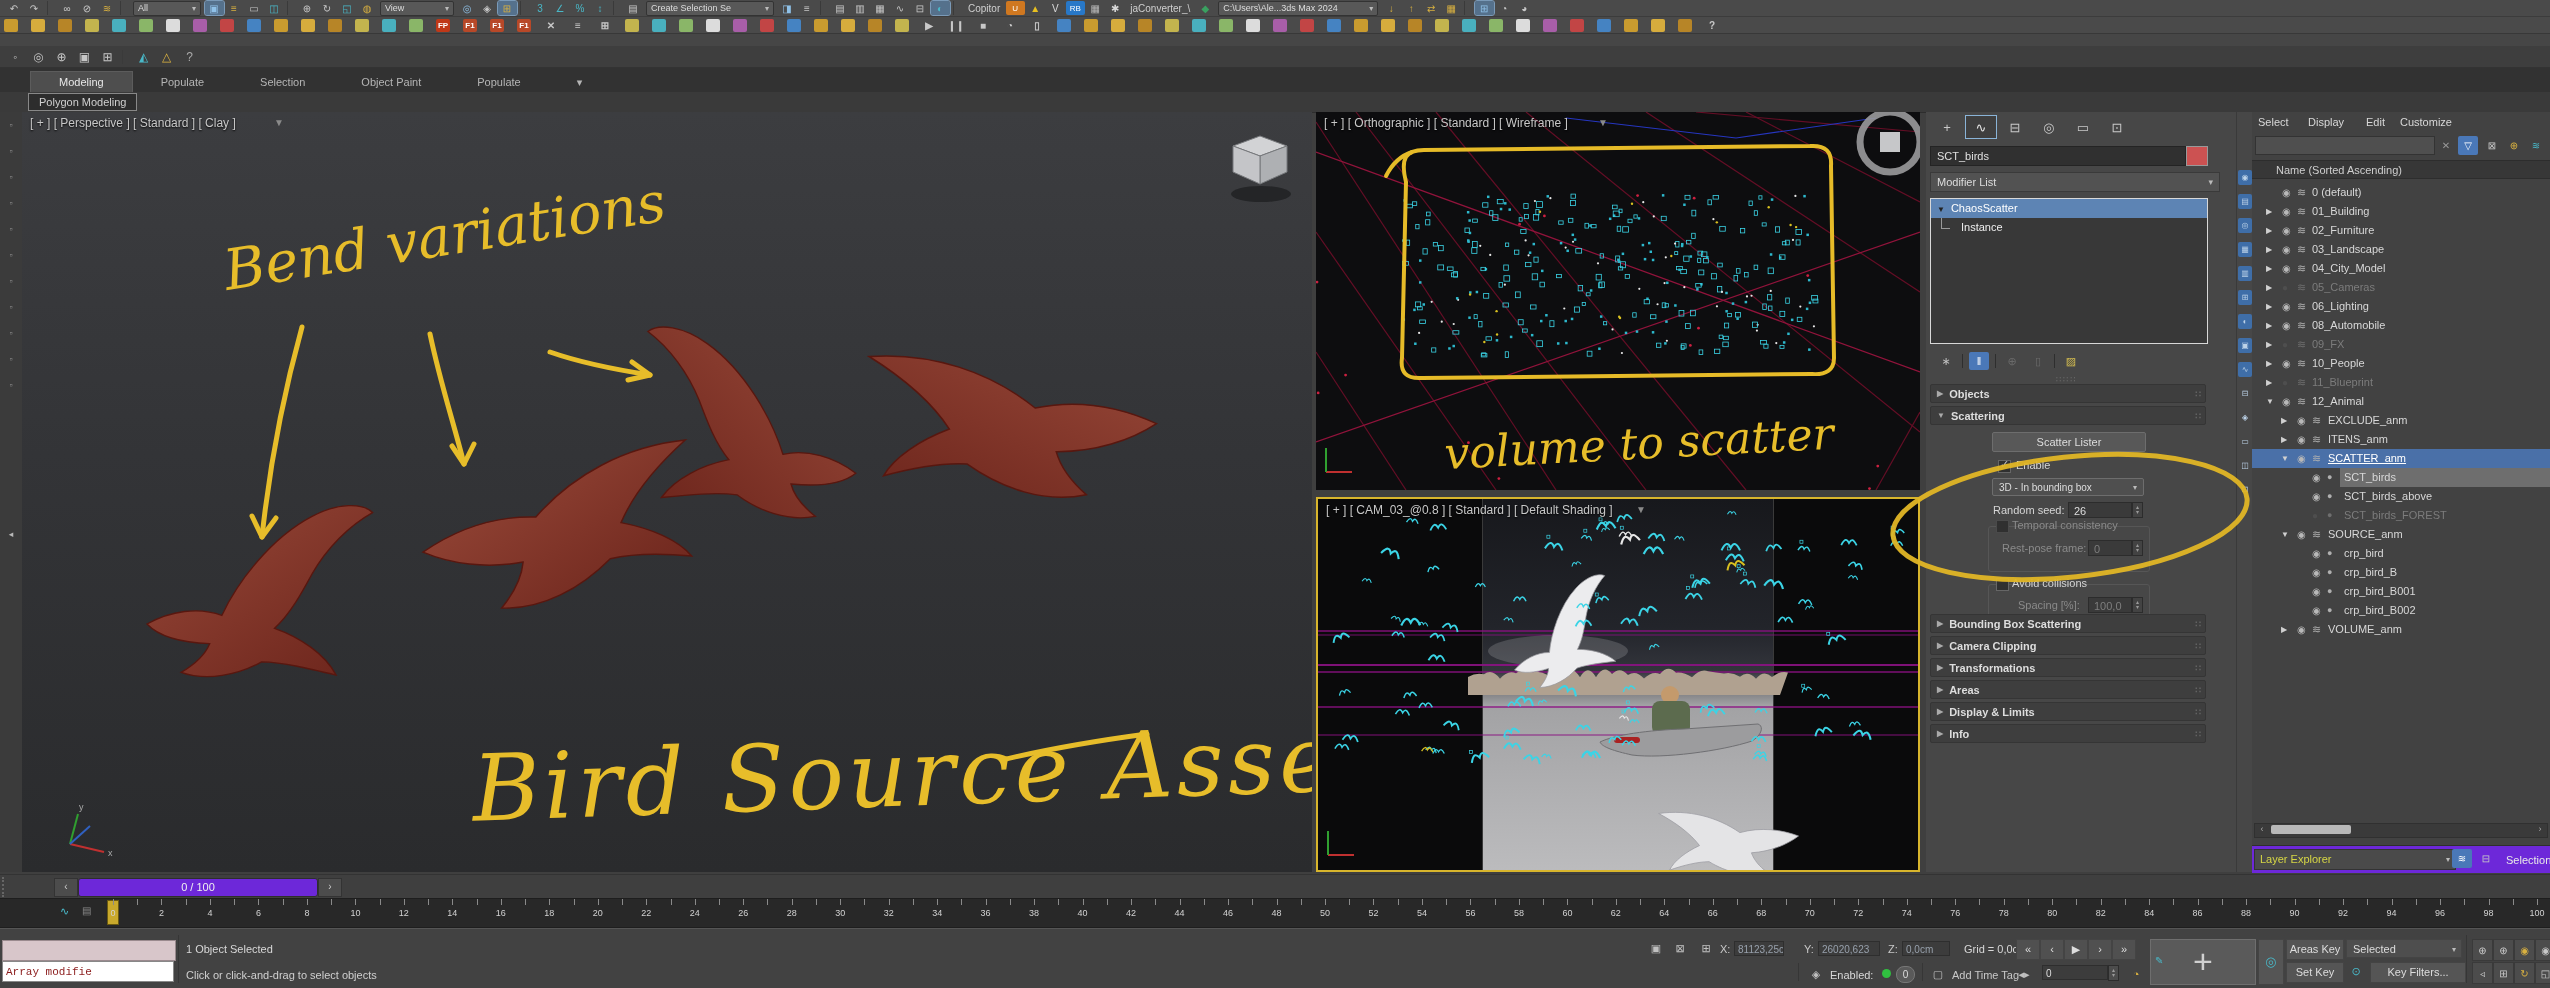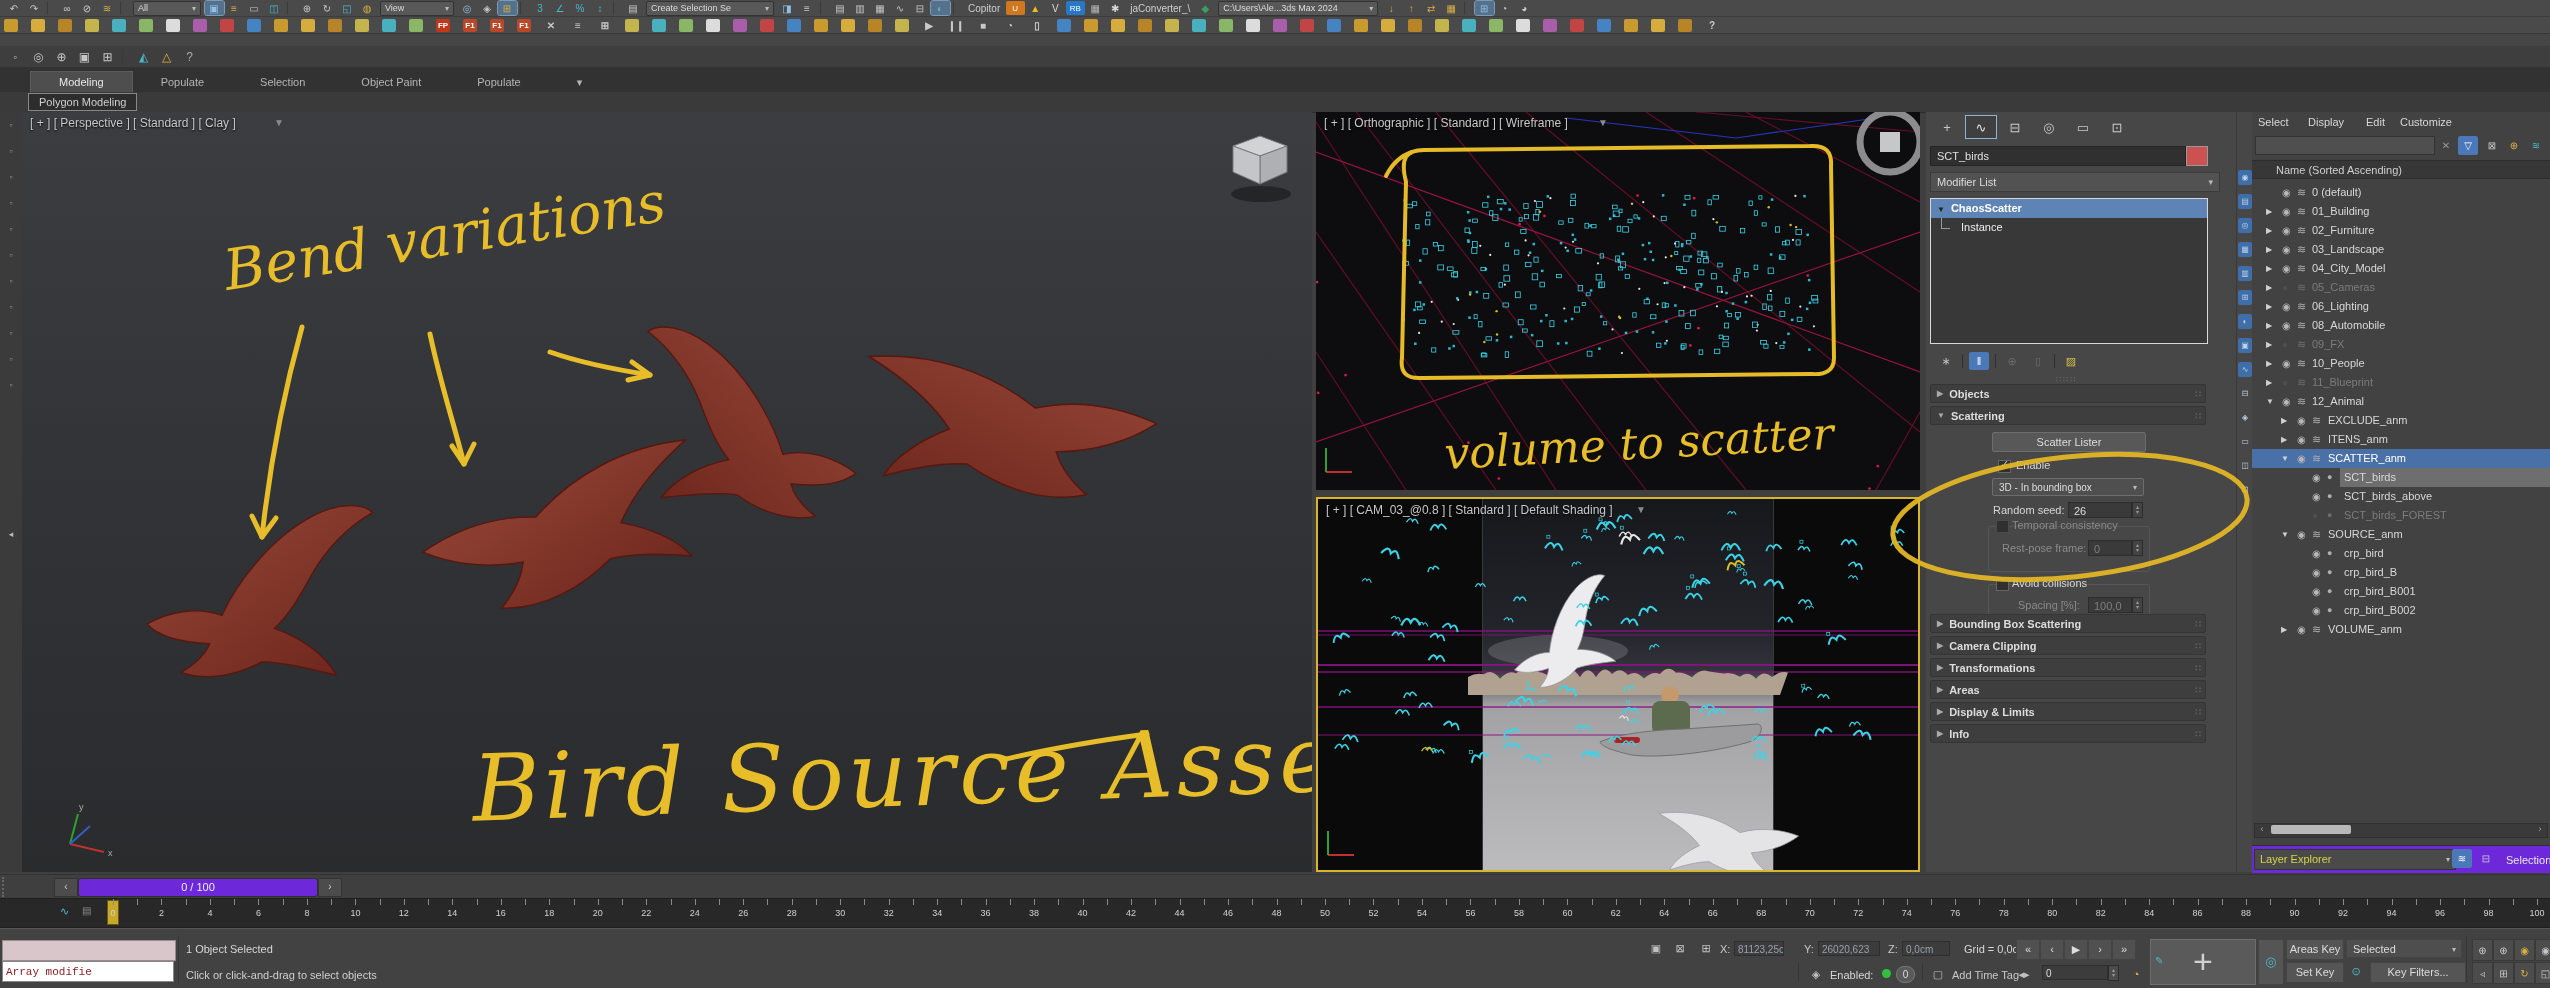--- a/index.html
+++ b/index.html
@@ -36,21 +36,21 @@
   svg text.hand{font-family:"DejaVu Serif",serif;font-style:italic;fill:#e7bd2a;}
   
   #cmdpanel{position:absolute;left:1926px;top:112px;width:310px;height:760px;background:#474747;font-size:11px;}
   .ptab{position:absolute;top:4px;width:30px;height:22px;display:flex;align-items:center;justify-content:center;color:#c8c8c8;font-size:13px;}
   .ptab.active{background:#3f3f3f;outline:1px solid #8ab4d8;color:#e8e8e8;}
   #objname{position:absolute;left:4px;top:34px;width:248px;height:18px;background:#303030;border:1px solid #242424;color:#e0e0e0;line-height:18px;padding-left:6px;}
   #colorswatch{position:absolute;left:260px;top:34px;width:20px;height:18px;background:#cc5252;border:1px solid #999;}
   #modlist{position:absolute;left:4px;top:60px;width:276px;height:18px;background:#525252;border:1px solid #3a3a3a;display:flex;align-items:center;justify-content:space-between;padding:0 6px;color:#ddd;}
   #stack{position:absolute;left:4px;top:86px;width:276px;height:144px;background:#383838;border:1px solid #d8d8d8;}
   .stkrow{position:relative;height:19px;line-height:19px;color:#eee;}
-  .stkrow.sel{background:#5d84b4;color:#fff;font-weight:bold;}
+  .stkrow.sel{background:#5d84b4;color:#fff;}
   .stktool{position:absolute;top:238px;left:4px;width:276px;height:22px;display:flex;align-items:center;gap:6px;padding-left:6px;box-sizing:border-box;}
   .sticon{width:20px;height:18px;display:flex;align-items:center;justify-content:center;color:#c0c0c0;font-size:11px;border-radius:2px;}
   .sticon.on{background:#4a78b8;color:#fff;}
   .sticon.dis{color:#6a6a6a;}
   .stsep{width:1px;height:14px;background:#2e2e2e;}
   .roll{position:absolute;left:4px;width:276px;height:19px;background:#3e3e3e;border:1px solid #353535;border-radius:2px;color:#ddd;font-weight:bold;font-size:11px;display:flex;align-items:center;padding-left:6px;gap:6px;box-sizing:border-box;}
   .roll .ar{color:#aaa;font-size:8px;}
   .roll .grip{margin-left:auto;margin-right:4px;color:#666;font-size:9px;}
   .cb{width:11px;height:11px;background:#303030;border:1px solid #666;display:inline-block;position:relative;flex:none;}
   .cb.on::after{content:"\2713";position:absolute;left:1px;top:-3px;color:#ccc;font-size:11px;}
@@ -1054,21 +1054,21 @@
         <div class="erow" style="top: 318px;">
           <span style="left: 29px; top: 0px; font-size: 8px; color: rgb(208, 208, 208);">▶</span>
           <span style="left: 45px; top: 0px; font-size: 10px; color: rgb(184, 184, 184);">◉</span>
           <span style="left: 60px; top: 0px; font-size: 11px; color: rgb(176, 176, 176);">≋</span>
           <span style="left: 76px; top: 0px; color: rgb(216, 216, 216);">ITENS_anm</span>
         </div>
         <div class="erow sel" style="top: 337px;">
           <span style="left: 29px; top: 0px; font-size: 8px; color: rgb(208, 208, 208);">▼</span>
           <span style="left: 45px; top: 0px; font-size: 10px; color: rgb(184, 184, 184);">◉</span>
           <span style="left: 60px; top: 0px; font-size: 11px; color: rgb(176, 176, 176);">≋</span>
-          <span style="left: 76px; top: 0px; color: rgb(255, 255, 255);">SCATTER_anm</span>
+          <span style="left: 76px; top: 0px; color: rgb(255, 255, 255); text-decoration: underline;">SCATTER_anm</span>
         </div>
         <div class="erow" style="top: 356px;">
           <div class="ehl"></div>
           <span style="left: 60px; top: 0px; font-size: 10px; color: rgb(184, 184, 184);">◉</span>
           <span style="left: 75px; top: 0px; font-size: 9px; color: rgb(176, 176, 176);">●</span>
           <span style="left: 92px; top: 0px; color: rgb(216, 216, 216);">SCT_birds</span>
         </div>
         <div class="erow" style="top: 375px;">
           <span style="left: 60px; top: 0px; font-size: 10px; color: rgb(184, 184, 184);">◉</span>
           <span style="left: 75px; top: 0px; font-size: 9px; color: rgb(176, 176, 176);">●</span>

